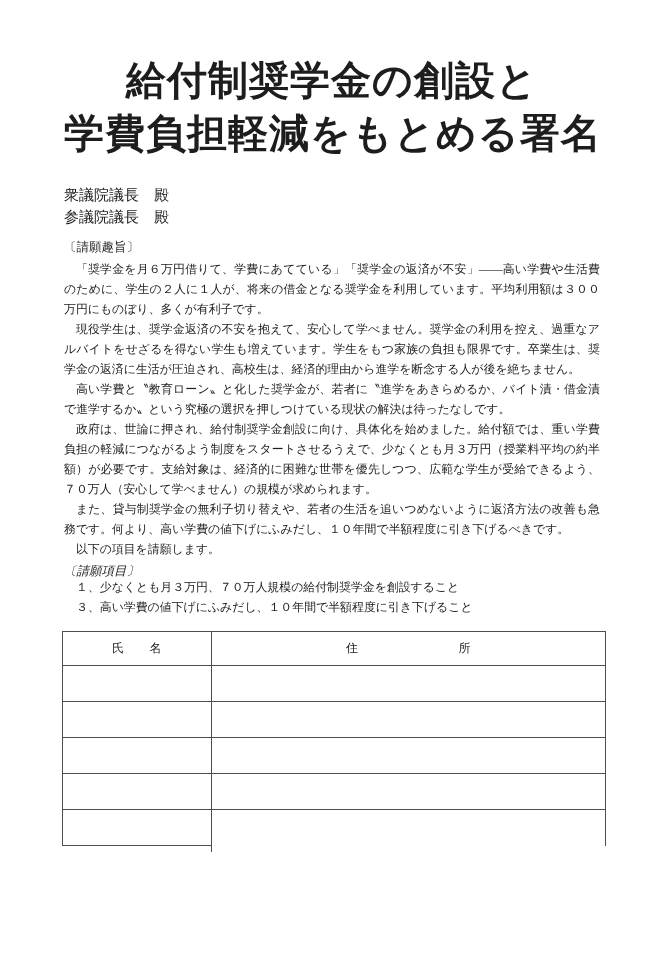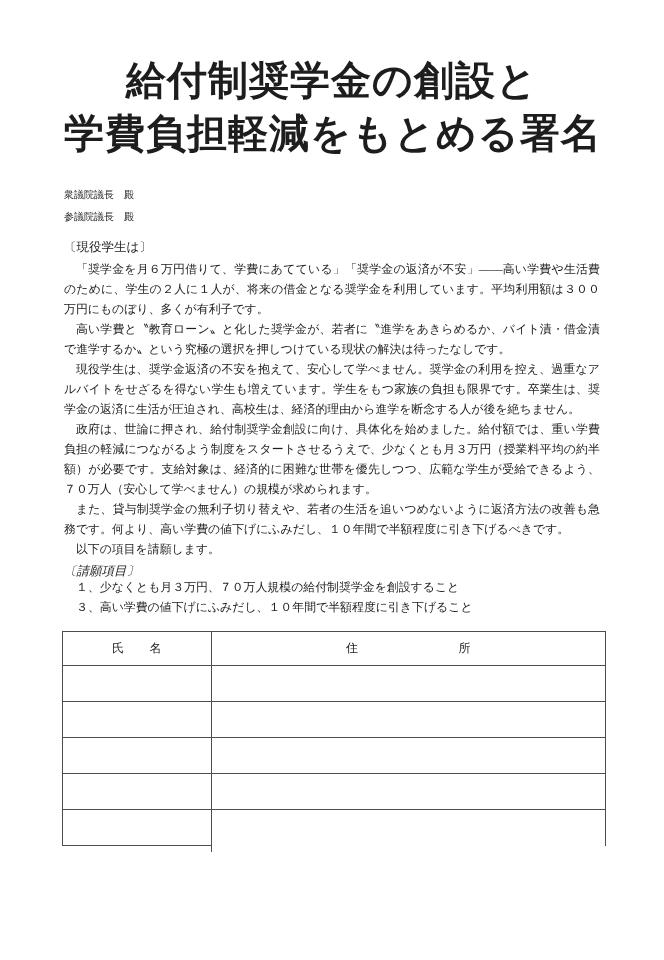--- a/index.html
+++ b/index.html
@@ -20,21 +20,21 @@
   .title {
     text-align: center;
     font-size: 40px;
     font-weight: 700;
     line-height: 53px;
     letter-spacing: 1px;
   }
   .title-line { display: block; white-space: nowrap; }
   .addressees {
     margin-top: 24px;
-    font-size: 10px;
+    font-size: 15px;
     line-height: 22px;
   }
   .section-heading {
     margin-top: 12px;
     font-size: 12.5px;
     line-height: 14px;
   }
   .paragraphs { margin-top: 5px; }
   .paragraphs p {
     font-size: 11.9px;
@@ -103,26 +103,26 @@
   <h1 class="title">
     <span class="title-line">給付制奨学金の創設と</span>
     <span class="title-line">学費負担軽減をもとめる署名</span>
   </h1>
 
   <div class="addressees">
       <div class="addr-line">衆議院議長　殿</div>
       <div class="addr-line">参議院議長　殿</div>
     </div>
 
-  <div class="section-heading">〔現役学生は〕</div>
+  <div class="section-heading">〔請願趣旨〕</div>
 
   <div class="paragraphs">
       <p class="para">「奨学金を月６万円借りて、学費にあてている」「奨学金の返済が不安」――高い学費や生活費のために、学生の２人に１人が、将来の借金となる奨学金を利用しています。平均利用額は３００万円にものぼり、多くが有利子です。</p>
+      <p class="para">現役学生は、奨学金返済の不安を抱えて、安心して学べません。奨学金の利用を控え、過重なアルバイトをせざるを得ない学生も増えています。学生をもつ家族の負担も限界です。卒業生は、奨学金の返済に生活が圧迫され、高校生は、経済的理由から進学を断念する人が後を絶ちません。</p>
       <p class="para">高い学費と〝教育ローン〟と化した奨学金が、若者に〝進学をあきらめるか、バイト漬・借金漬で進学するか〟という究極の選択を押しつけている現状の解決は待ったなしです。</p>
-      <p class="para">現役学生は、奨学金返済の不安を抱えて、安心して学べません。奨学金の利用を控え、過重なアルバイトをせざるを得ない学生も増えています。学生をもつ家族の負担も限界です。卒業生は、奨学金の返済に生活が圧迫され、高校生は、経済的理由から進学を断念する人が後を絶ちません。</p>
       <p class="para">政府は、世論に押され、給付制奨学金創設に向け、具体化を始めました。給付額では、重い学費負担の軽減につながるよう制度をスタートさせるうえで、少なくとも月３万円（授業料平均の約半額）が必要です。支給対象は、経済的に困難な世帯を優先しつつ、広範な学生が受給できるよう、７０万人（安心して学べません）の規模が求められます。</p>
       <p class="para">また、貸与制奨学金の無利子切り替えや、若者の生活を追いつめないように返済方法の改善も急務です。何より、高い学費の値下げにふみだし、１０年間で半額程度に引き下げるべきです。</p>
       <p class="para">以下の項目を請願します。</p>
     </div>
 
   <div class="section-heading items-heading">〔請願項目〕</div>
 
   <div class="items">
       <div class="item">１、少なくとも月３万円、７０万人規模の給付制奨学金を創設すること</div>
       <div class="item">３、高い学費の値下げにふみだし、１０年間で半額程度に引き下げること</div>

